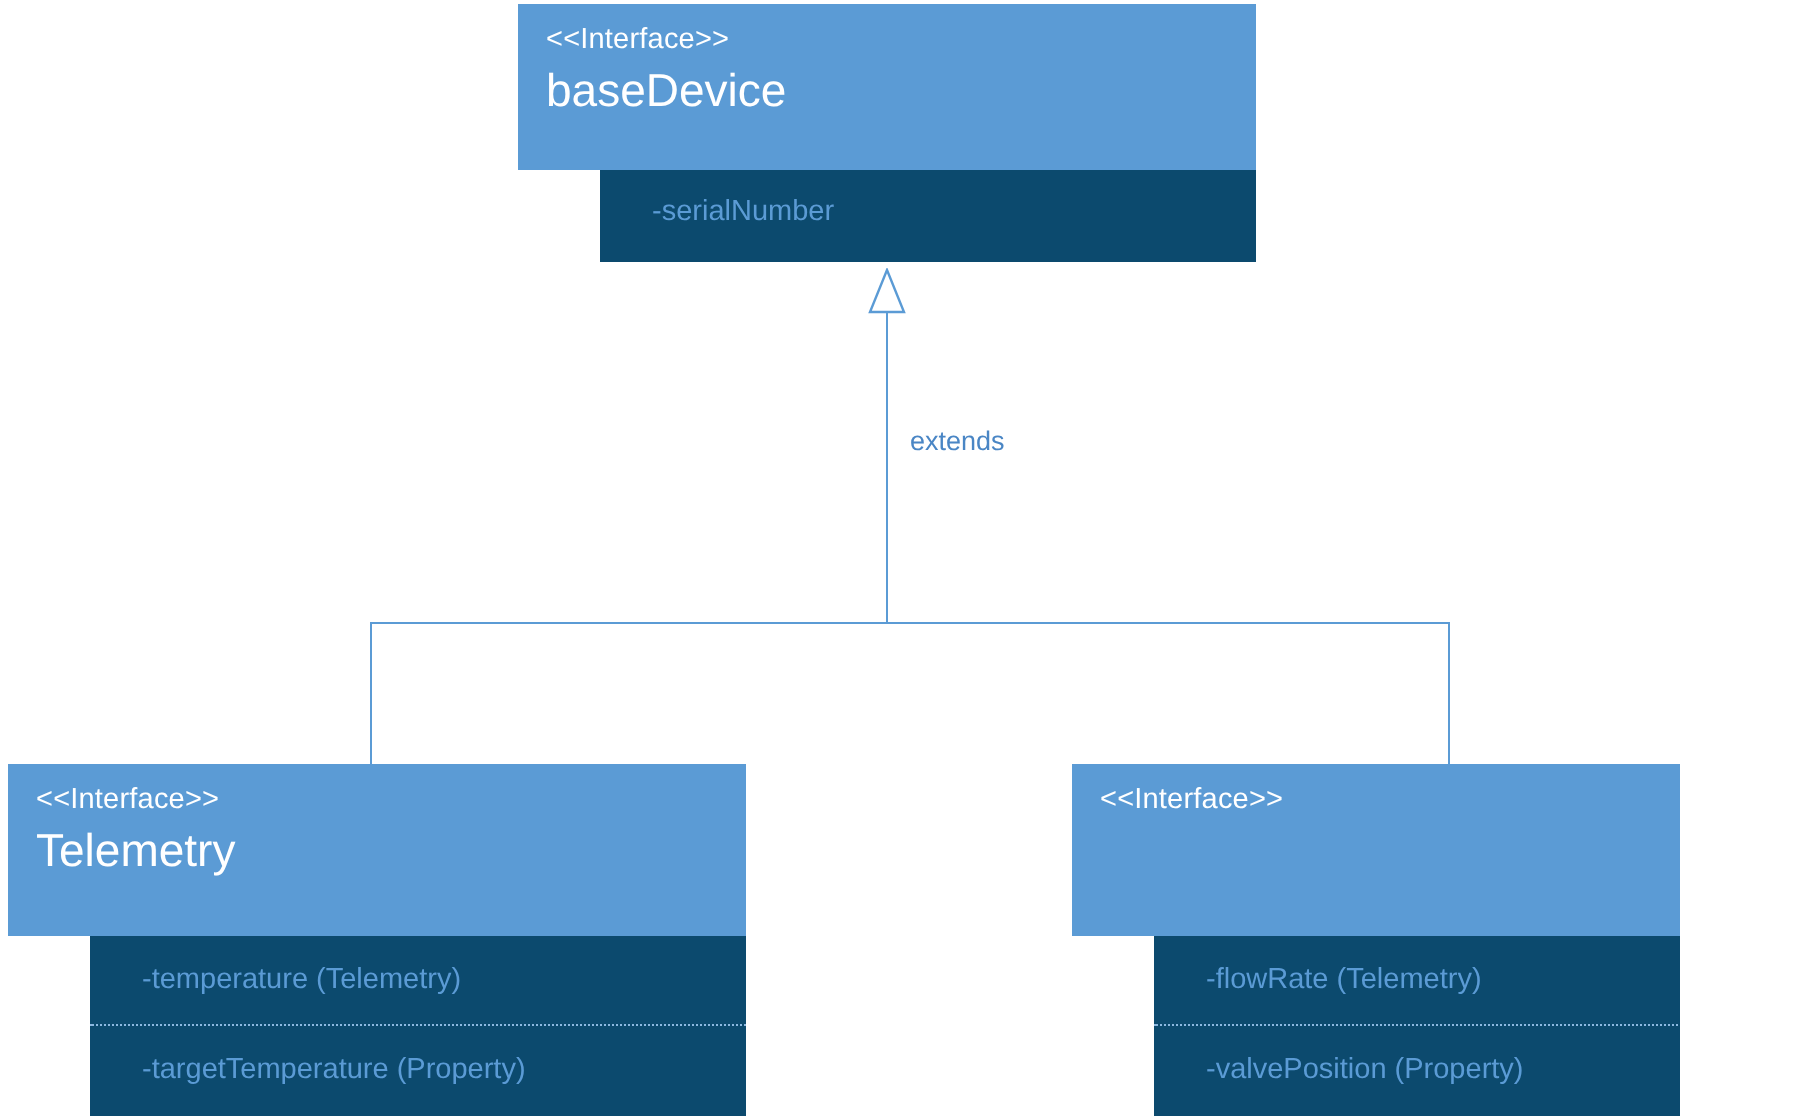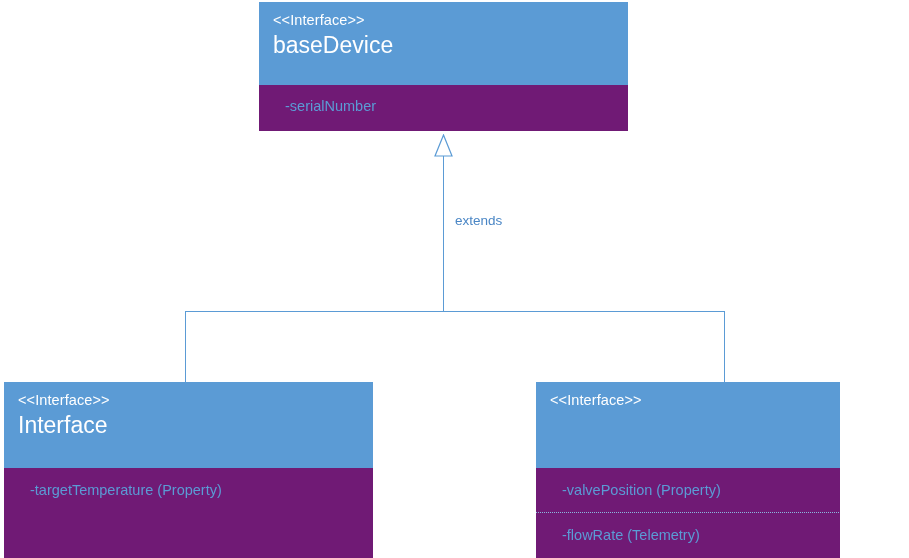--- a/index.html
+++ b/index.html
@@ -42,23 +42,24 @@
     white-space: nowrap;
   }
   .class-name {
     color: #ffffff;
     font-size: 23px;
     line-height: 27px;
     white-space: nowrap;
     margin-top: 2px;
   }
   .uml-body {
-    background: #701a75;
-    box-sizing: border-box;
-    overflow: hidden;
+    background: #0c4a6e;
+    box-sizing: border-box;
+    overflow: hidden;
+    margin-left: 41px;
   }
   .uml-attr {
     color: #5b9bd5;
     font-size: 14.5px;
     line-height: 18px;
     padding: 13px 14px 13px 26px;
     white-space: nowrap;
     box-sizing: border-box;
   }
   .uml-attr + .uml-attr {
@@ -169,30 +170,31 @@
   </div>
   <div class="conn-line conn-v" id="gen-stem"></div>
   <div class="conn-line conn-h" id="gen-trunk"></div>
   <div class="conn-line conn-v" id="gen-drop-left"></div>
   <div class="conn-line conn-v" id="gen-drop-right"></div>
   <div id="extends-label">extends</div>
 
   <div class="uml-class" id="class-thermostat">
     <div class="uml-header">
       <div class="stereotype">&lt;&lt;Interface&gt;&gt;</div>
-      <div class="class-name">Interface</div>
+      <div class="class-name">Telemetry</div>
     </div>
     <div class="uml-body">
+      <div class="uml-attr">-temperature (Telemetry)</div>
       <div class="uml-attr">-targetTemperature (Property)</div>
     </div>
   </div>
 
   <div class="uml-class" id="class-flow-controller">
     <div class="uml-header">
       <div class="stereotype">&lt;&lt;Interface&gt;&gt;</div>
     </div>
     <div class="uml-body">
+      <div class="uml-attr">-flowRate (Telemetry)</div>
       <div class="uml-attr">-valvePosition (Property)</div>
-      <div class="uml-attr">-flowRate (Telemetry)</div>
     </div>
   </div>
 
 </div>
 
 </body></html>

